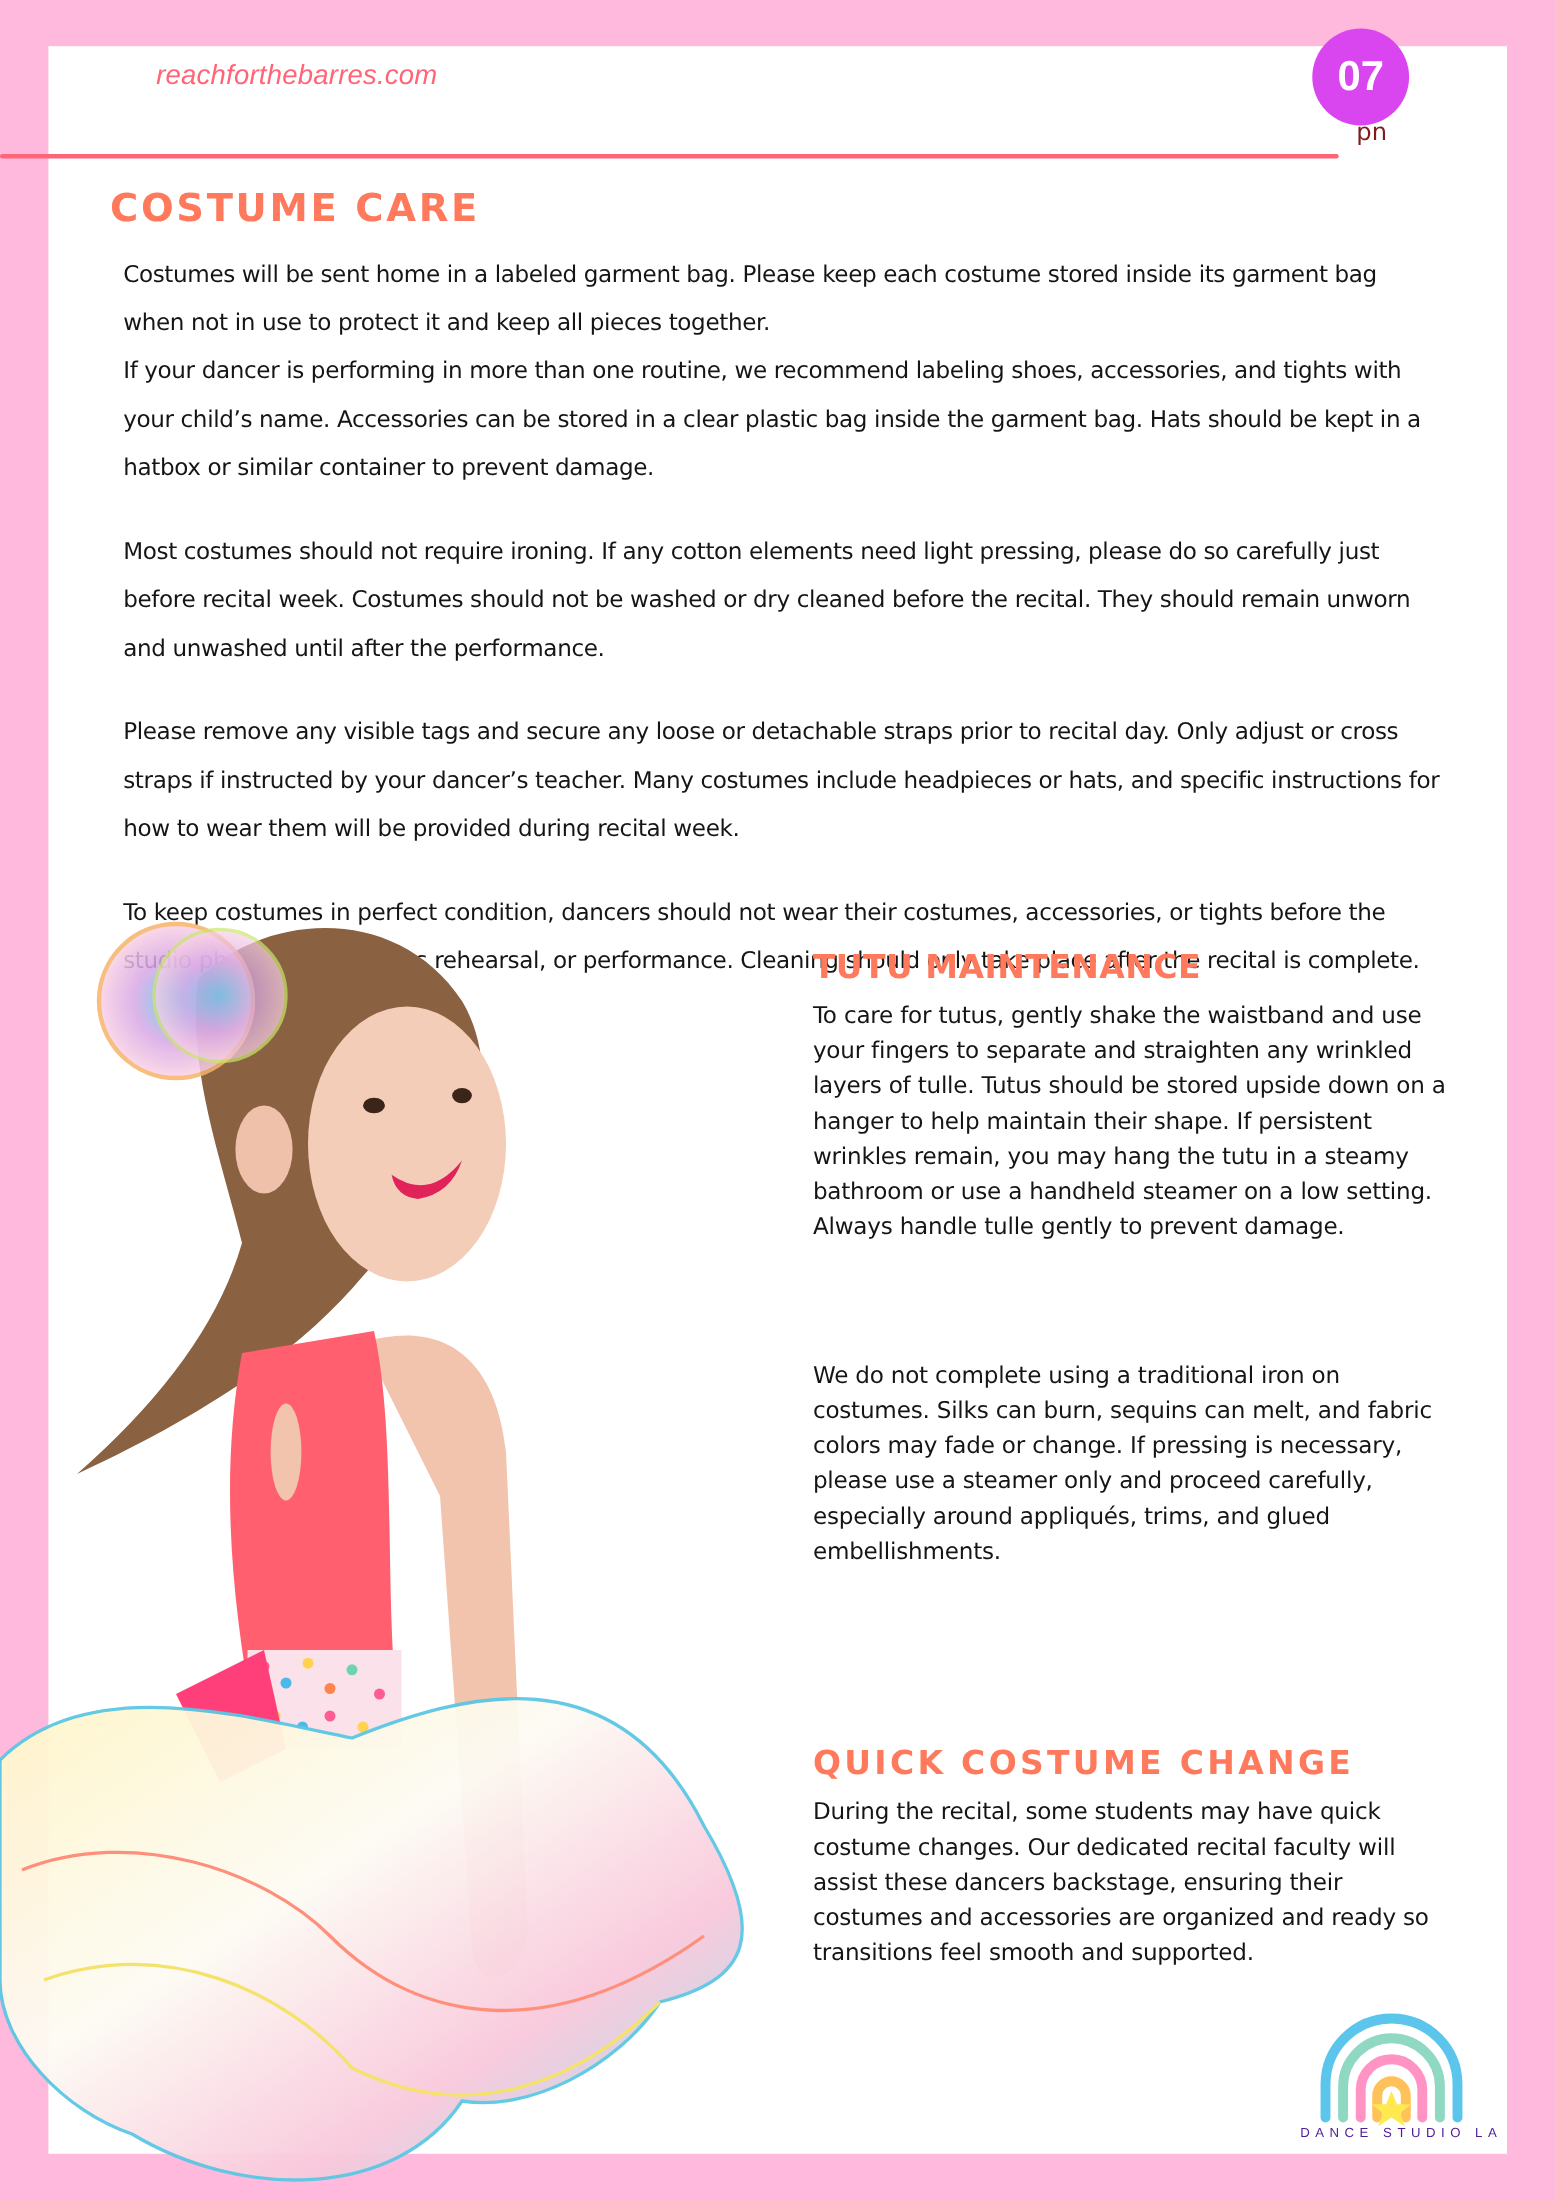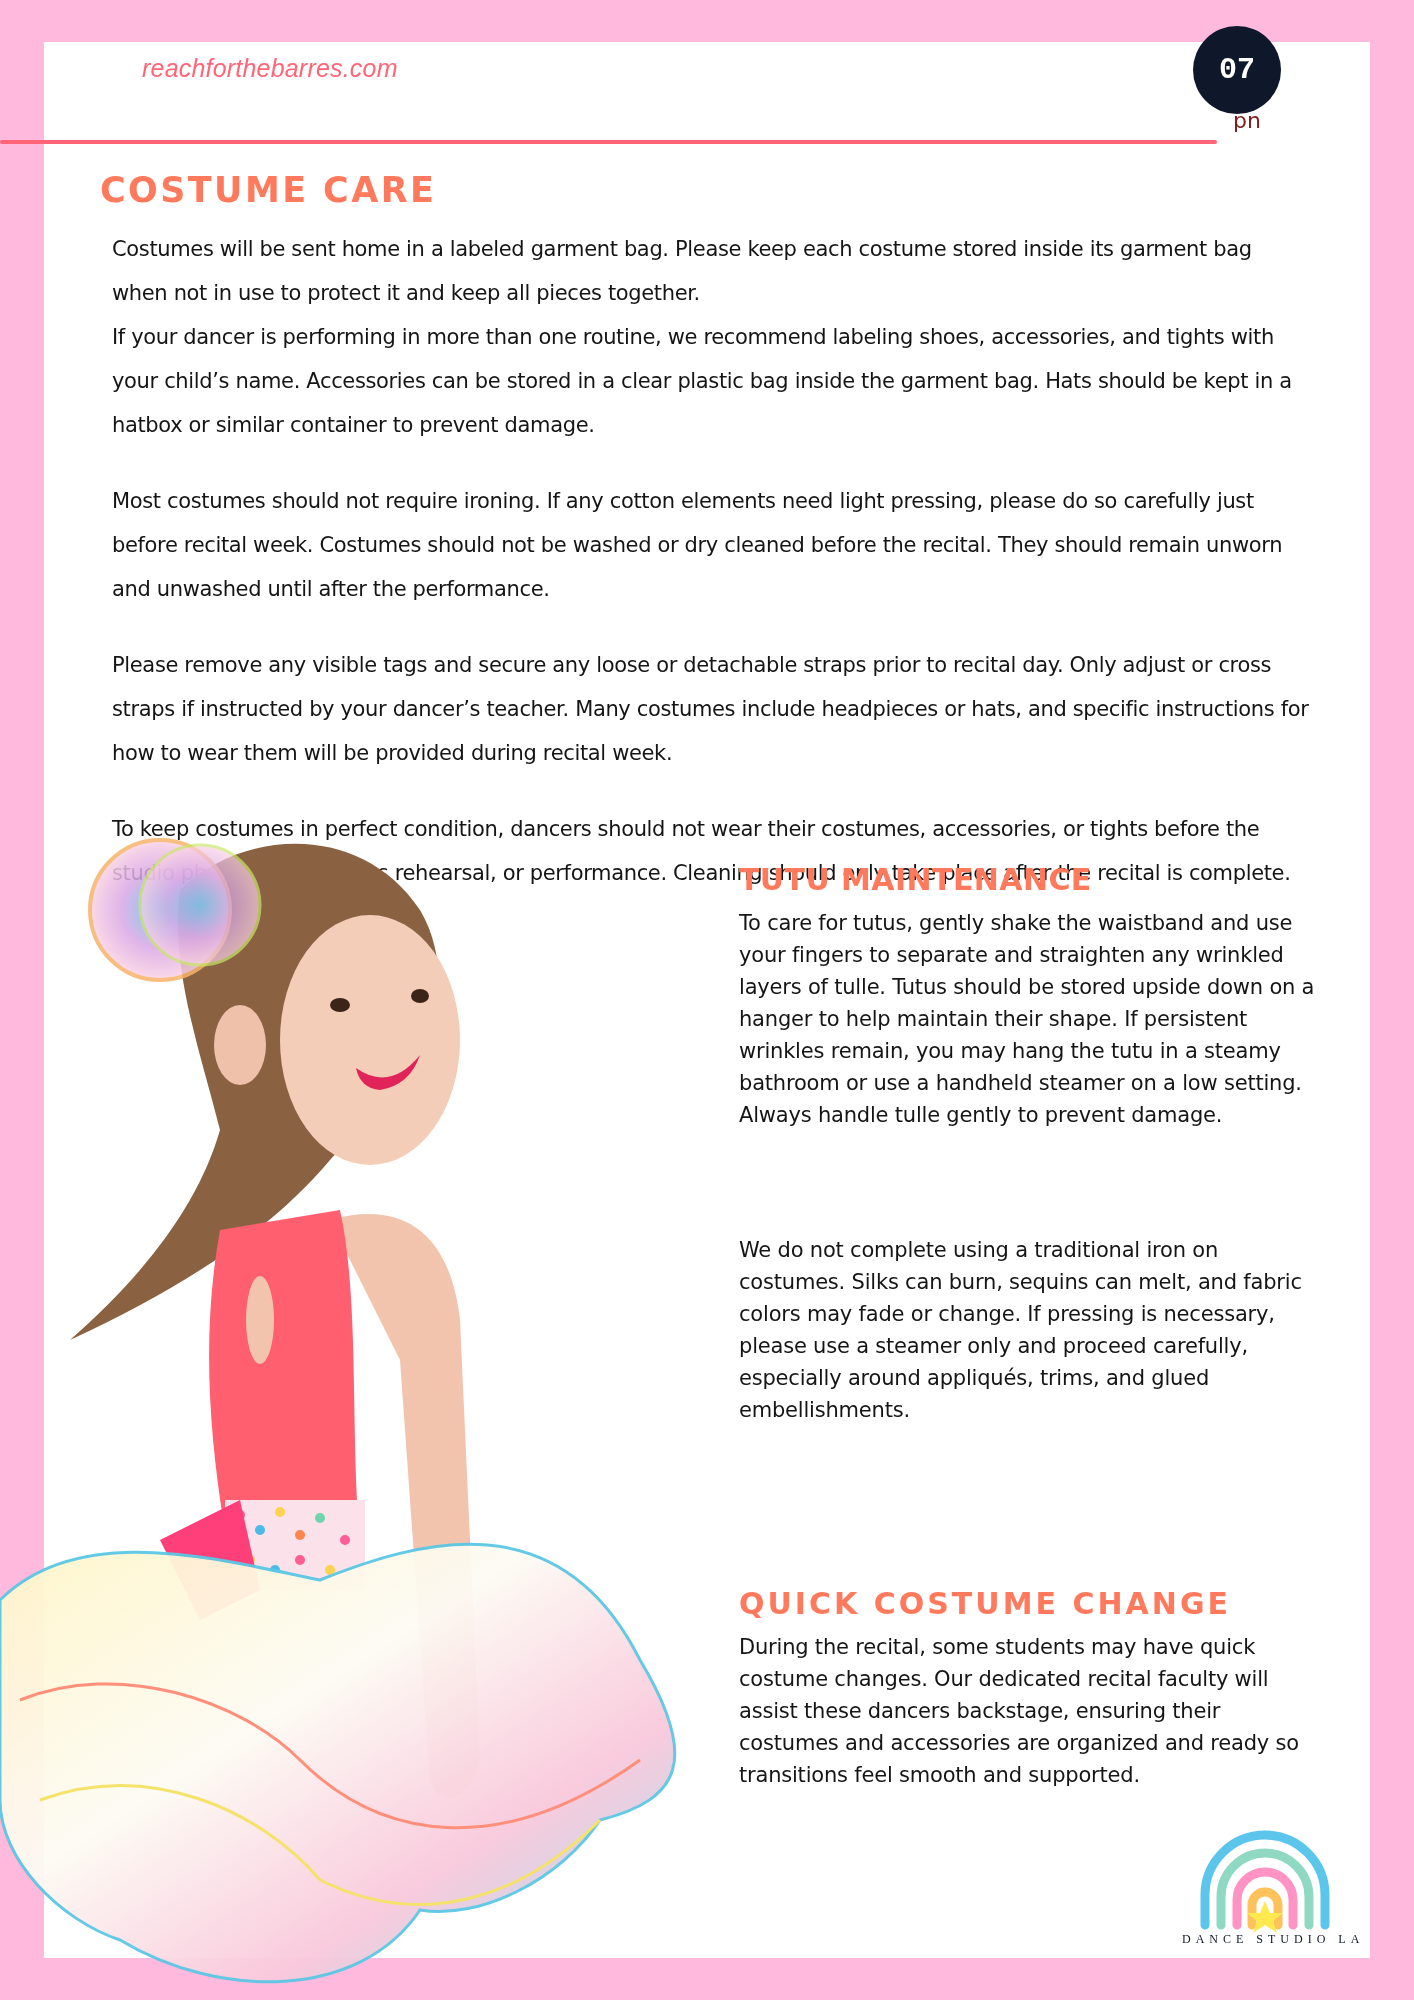--- a/index.html
+++ b/index.html
@@ -17,23 +17,23 @@
       position: absolute; left: 142px; top: 54px;
       font-family: Liberation Sans, sans-serif; font-style: italic;
       font-size: 25px; color: #ff6577; letter-spacing: 0.2px;
     }
     .header-rule {
       position: absolute; left: 0; top: 140px; width: 1217px; height: 4px;
       background: #ff6577; border-radius: 2px;
     }
     .page-badge {
       position: absolute; left: 1193px; top: 26px; width: 88px; height: 88px;
-      border-radius: 50%; background: #0f172a; color: #fff;
+      border-radius: 50%; background: #d946ef; color: #fff;
       display: flex; align-items: center; justify-content: center;
-      font-family: Liberation Mono, monospace; font-weight: bold; font-size: 30px;
+      font-family: Liberation Sans, sans-serif; font-weight: bold; font-size: 38px;
     }
     .page-suffix {
       position: absolute; left: 1233px; top: 108px; font-size: 22px;
       color: #7f1d1d; font-family: "DejaVu Sans", sans-serif;
     }
     h2 {
       margin: 0; color: #ff7a5c; font-family: "DejaVu Sans", sans-serif;
       font-weight: bold; text-transform: uppercase;
     }
     .main-title {
@@ -56,21 +56,21 @@
       letter-spacing: -0.2px; color: #151515; margin: 0;
     }
     .photo {
       position: absolute; left: 0; top: 800px; width: 720px; height: 1200px;
     }
     .logo {
       position: absolute; left: 1175px; top: 1825px; width: 180px; height: 120px;
     }
     .logo-text {
       position: absolute; left: 1182px; top: 1932px; font-size: 12px;
-      letter-spacing: 5px; color: #0f172a; font-family: Liberation Serif, serif;
+      letter-spacing: 5px; color: #4c1d95; font-family: Liberation Sans, sans-serif;
     }
   </style>
 </head>
 <body>
 
 <div class="panel"></div>
 
 <div class="site-url">reachforthebarres.com</div>
 <div class="header-rule"></div>
 <div class="page-badge">

